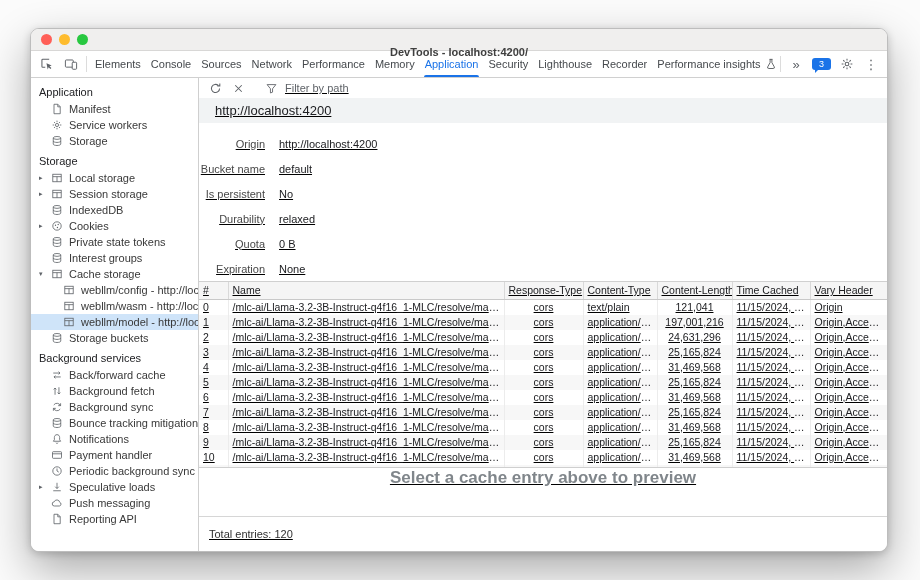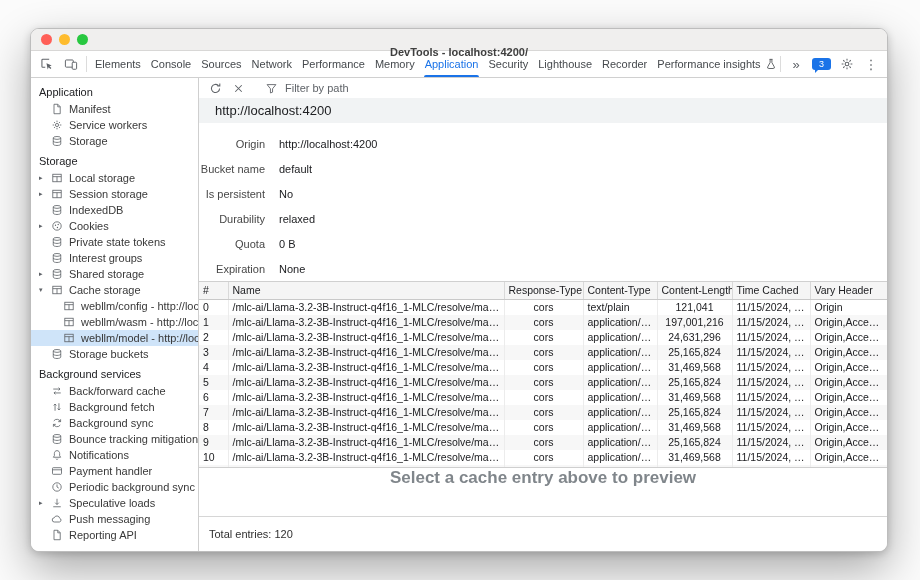--- a/index.html
+++ b/index.html
@@ -56,21 +56,21 @@
     padding-left: 8px; white-space: nowrap; overflow: hidden; }
   .side-item .arrow { width: 11px; flex: 0 0 auto; font-size: 7px; color: #5f6368; text-align: left; }
   .side-item .icon { width: 14px; height: 13px; margin-right: 5px; flex: 0 0 auto; color: #5f6368;
     display: flex; align-items: center; justify-content: center; }
   .side-item .icon svg { width: 12px; height: 12px; display: block; }
   .side-item.child { padding-left: 20px; }
   .side-item.selected { background: #cfe4f9; }
   .side-item .lbl { overflow: hidden; white-space: nowrap; }
 
   
-  .main { flex: 1 1 auto; min-width: 0; display: flex; flex-direction: column; background: #fff; }
+  .main { flex: 1 1 auto; min-width: 0; display: flex; flex-direction: column; background: #fff; text-decoration: underline; }
   .toolbar { height: 20px; flex: 0 0 auto; display: flex; align-items: center; padding: 0 5px; gap: 1px; }
   .filter { display: flex; align-items: center; gap: 3px; margin-left: 2px; }
   .filter-text { font-size: 11px; color: #5f6368; }
   .origin-bar { height: 25px; flex: 0 0 auto; background: #f1f3f4; display: flex; align-items: center;
     padding: 0 16px; font-size: 13px; color: #202124; }
   .meta { flex: 0 0 auto; height: 158px; padding-top: 8px; }
   .meta-row { display: flex; align-items: center; height: 25px; font-size: 11px; }
   .meta-label { width: 66px; flex: 0 0 auto; text-align: right; color: #474747; }
   .meta-value { margin-left: 14px; color: #202124; }
 
@@ -268,31 +268,20 @@
           <div class="side-item" data-interactable="true">
             <span class="arrow" data-interactable="false"></span>
             <span class="icon" data-interactable="false">
               <svg viewBox="0 0 16 16">
                 <ellipse cx="8" cy="3.9" rx="5" ry="1.9" fill="none" stroke="currentColor" stroke-width="1.1"></ellipse>
                 <path d="M3 3.9v8.2c0 1 2.2 1.9 5 1.9s5-.9 5-1.9V3.9" fill="none" stroke="currentColor" stroke-width="1.1"></path>
                 <path d="M3 8c0 1 2.2 1.9 5 1.9S13 9 13 8" fill="none" stroke="currentColor" stroke-width="1.1"></path>
               </svg>
             </span>
             <span class="lbl" data-interactable="false">Interest groups</span>
-          </div>
-          <div class="side-item" data-interactable="true">
-            <span class="arrow" data-interactable="true">▸</span>
-            <span class="icon" data-interactable="false">
-              <svg viewBox="0 0 16 16">
-                <ellipse cx="8" cy="3.9" rx="5" ry="1.9" fill="none" stroke="currentColor" stroke-width="1.1"></ellipse>
-                <path d="M3 3.9v8.2c0 1 2.2 1.9 5 1.9s5-.9 5-1.9V3.9" fill="none" stroke="currentColor" stroke-width="1.1"></path>
-                <path d="M3 8c0 1 2.2 1.9 5 1.9S13 9 13 8" fill="none" stroke="currentColor" stroke-width="1.1"></path>
-              </svg>
-            </span>
-            <span class="lbl" data-interactable="false">Shared storage</span>
           </div>
           <div class="side-item" data-interactable="true">
             <span class="arrow" data-interactable="true">▾</span>
             <span class="icon" data-interactable="false">
               <svg viewBox="0 0 16 16">
                 <rect x="2.4" y="3" width="11.2" height="10" fill="none" stroke="currentColor" stroke-width="1.1"></rect>
                 <path d="M2.4 6.2h11.2M8 6.2V13" stroke="currentColor" stroke-width="1.1"></path>
               </svg>
             </span>
             <span class="lbl" data-interactable="false">Cache storage</span>

